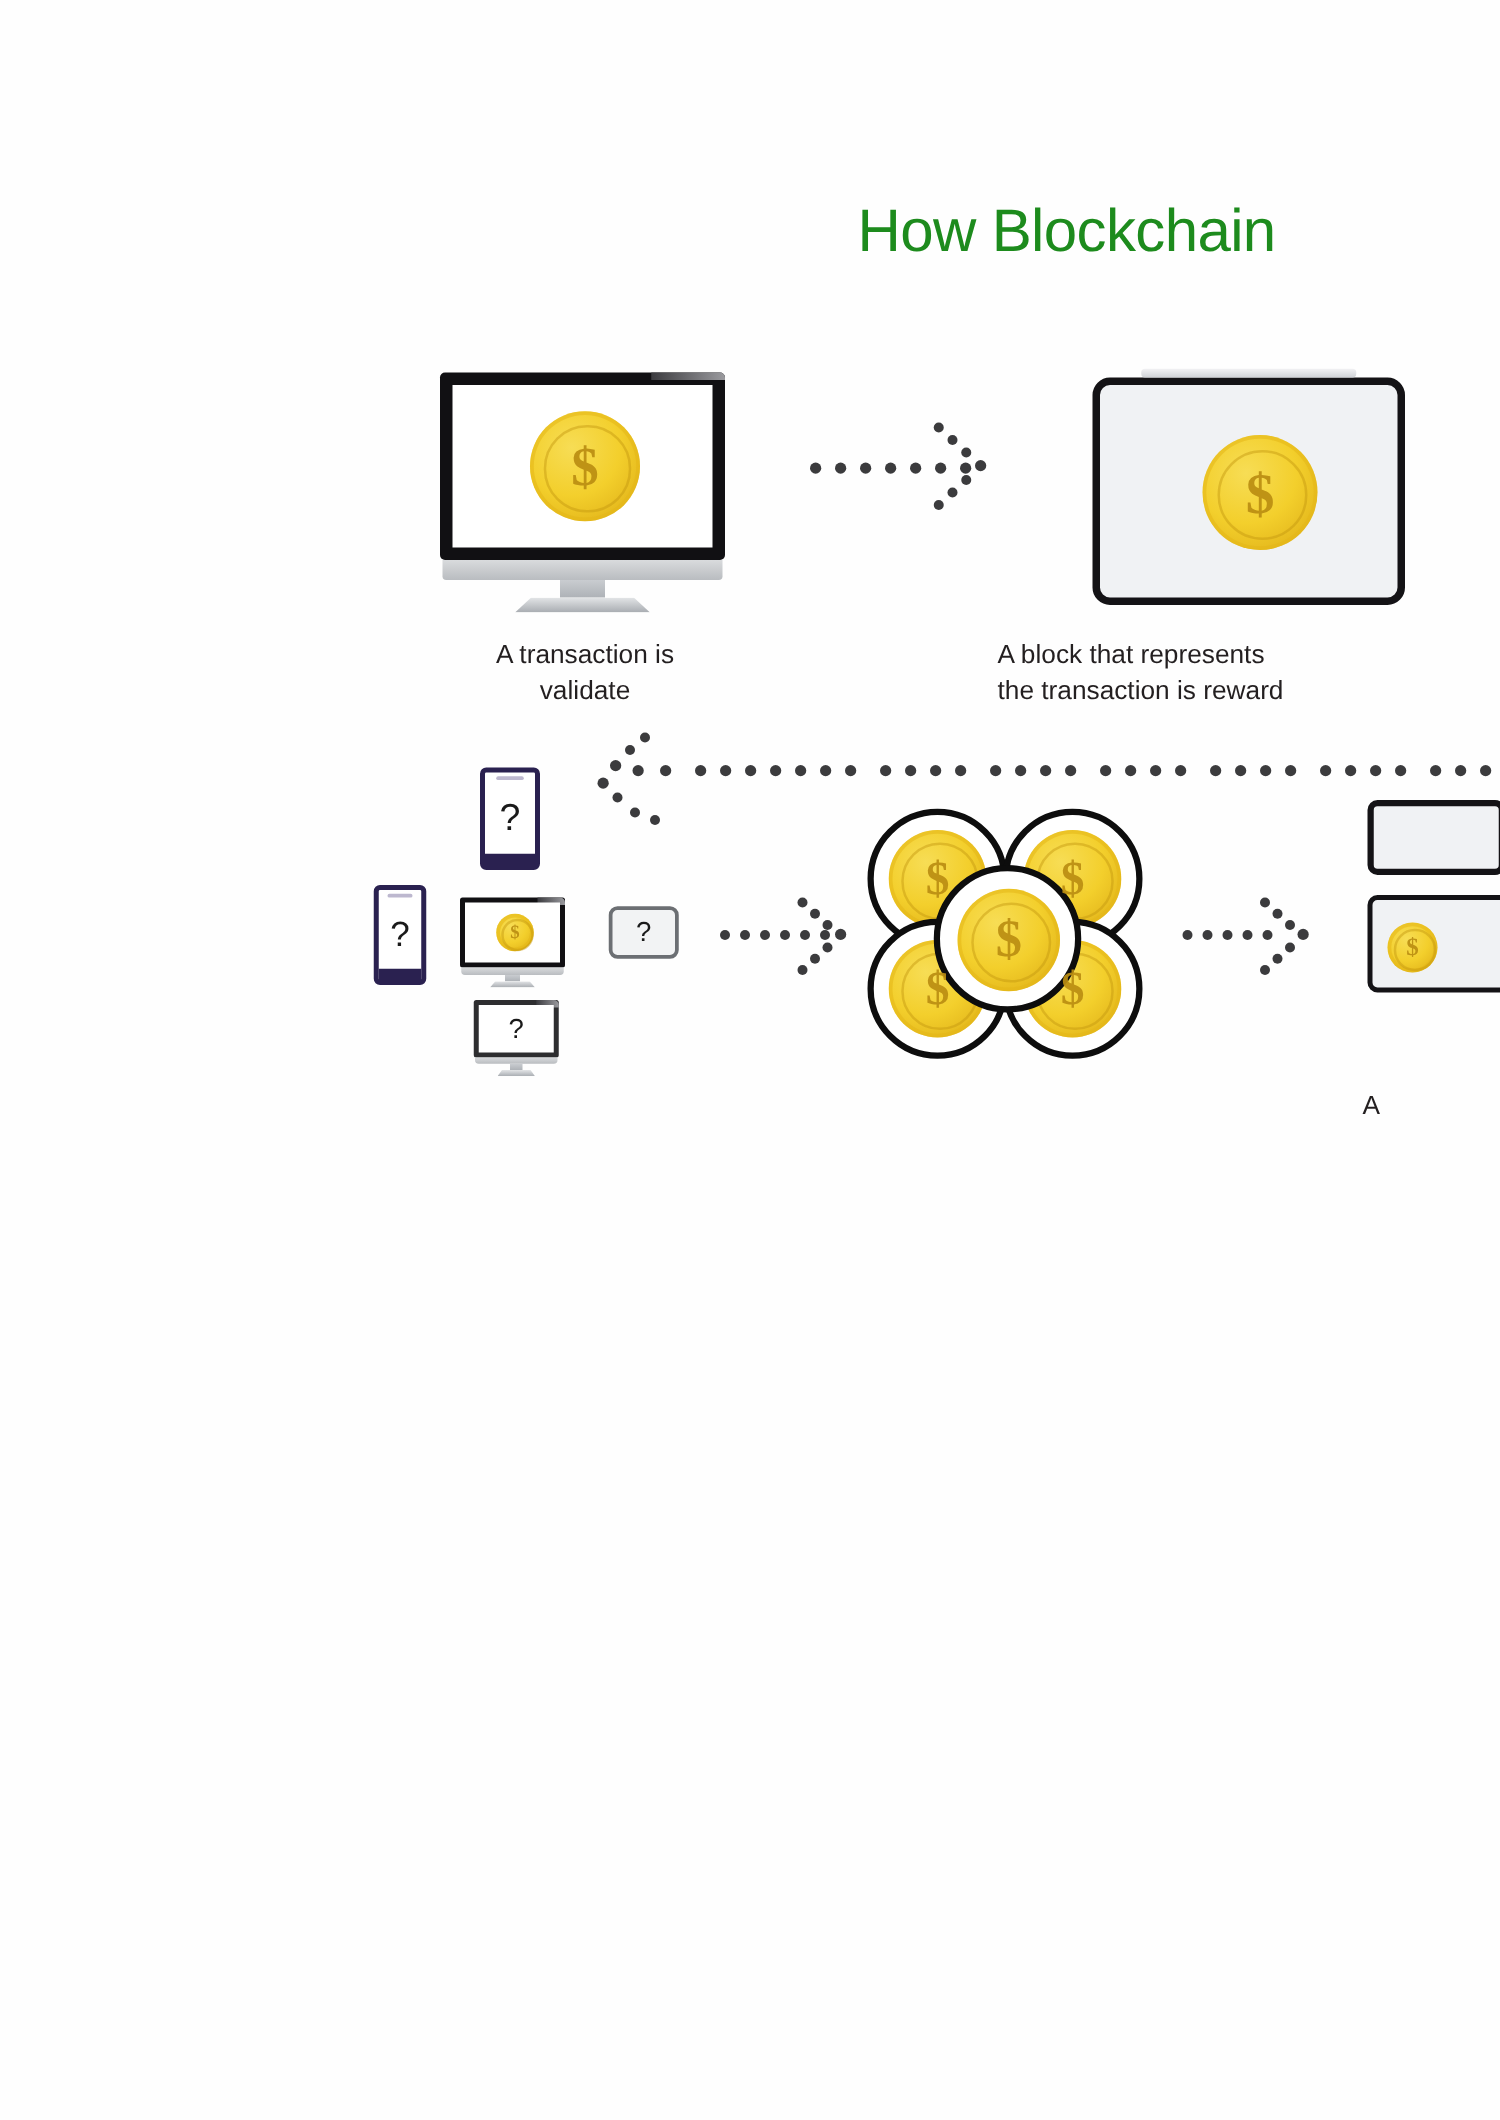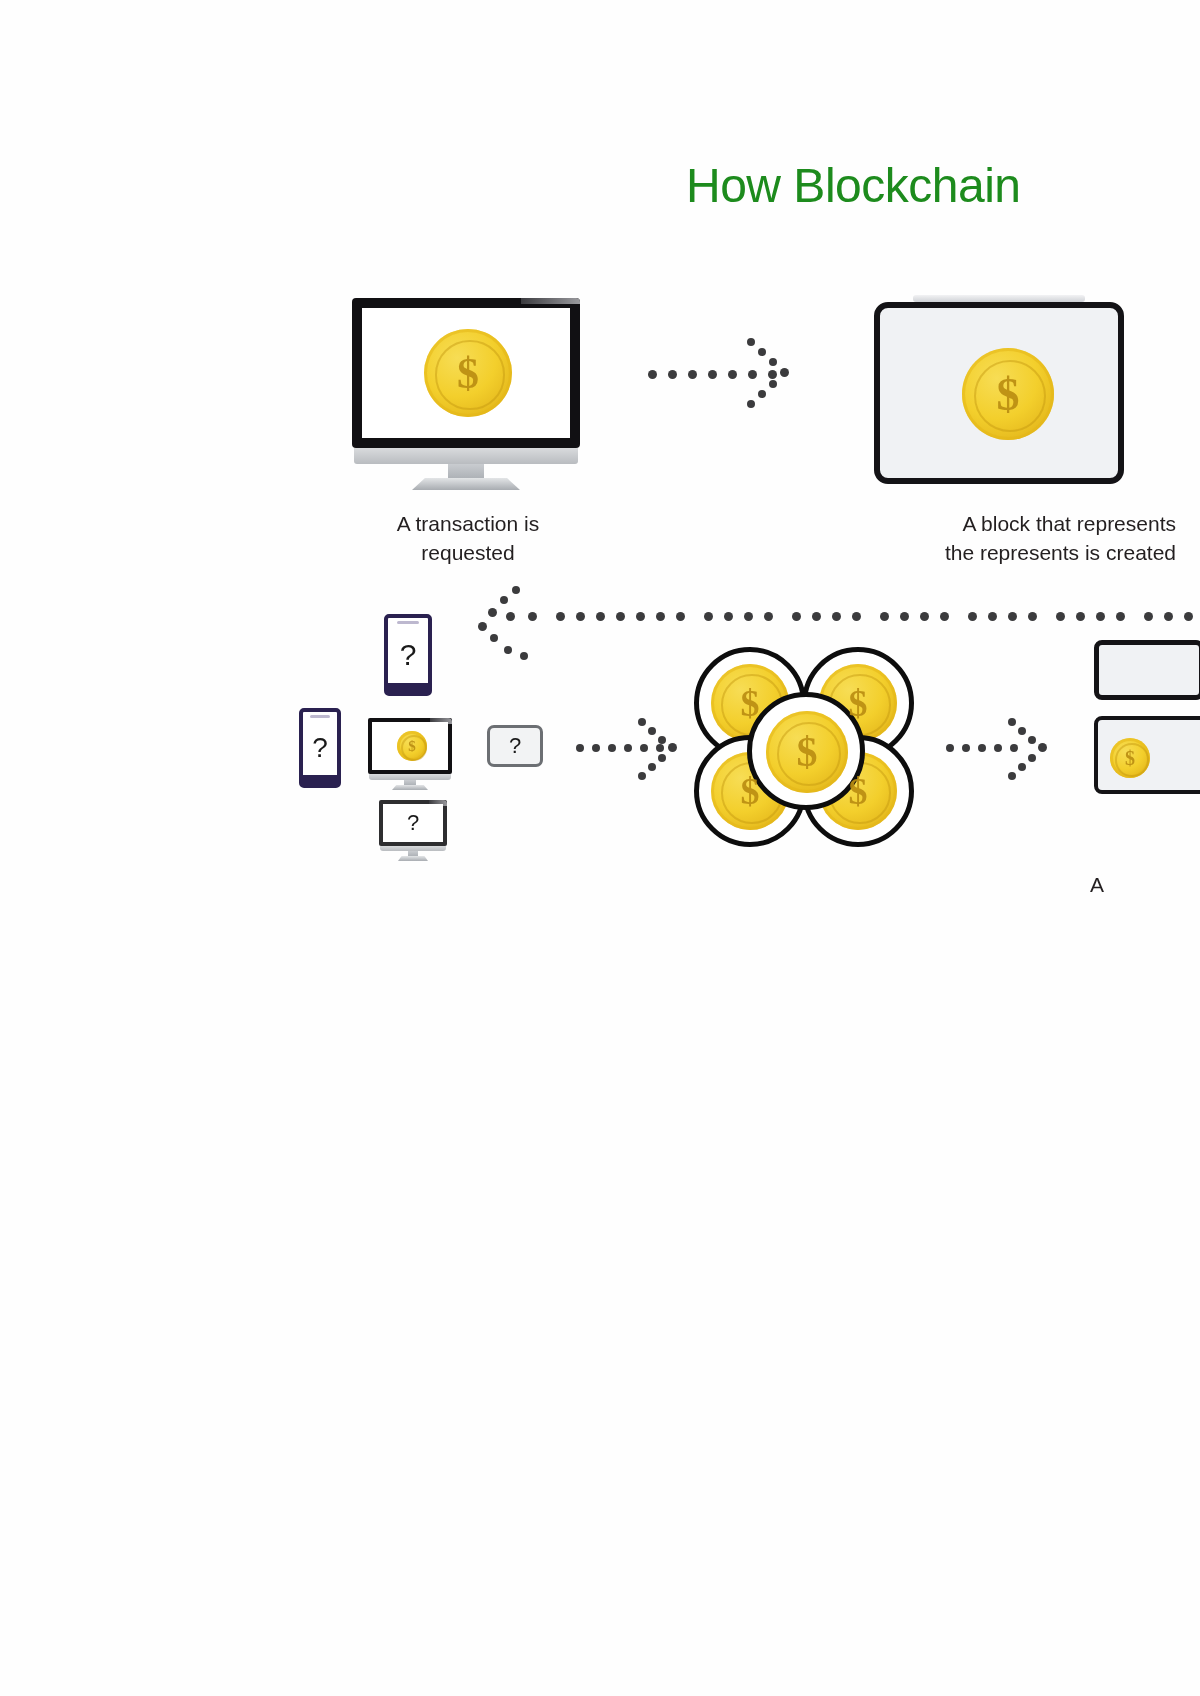--- a/index.html
+++ b/index.html
@@ -216,21 +216,21 @@
         <span class="ring"></span>
         <span class="sym">$</span>
       </div>
     </div>
     <div class="neckbar" style="left:2px; top:150px; width:224px; height:16px;"></div>
     <div class="neck" style="left:96px; top:166px; width:36px; height:14px;"></div>
     <div class="foot" style="left:60px; top:180px; width:108px; height:12px;
                 clip-path: polygon(12% 0, 88% 0, 100% 100%, 0 100%);"></div>
   </div>
 
-  <div class="caption" style="left:340px; top:509px; width:256px;"><span>A transaction is</span><br><span>requested</span></div>
+  <div class="caption" style="left:340px; top:509px; width:256px;"><span>A transaction is</span><br><span>validate</span></div>
 
   <div class="dotline" style="left:648px; top:330px; width:150px; height:90px;">
     <div class="dot" style="left:0px;  top:40px; width:9px; height:9px;"></div>
     <div class="dot" style="left:20px; top:40px; width:9px; height:9px;"></div>
     <div class="dot" style="left:40px; top:40px; width:9px; height:9px;"></div>
     <div class="dot" style="left:60px; top:40px; width:9px; height:9px;"></div>
     <div class="dot" style="left:80px; top:40px; width:9px; height:9px;"></div>
     <div class="dot" style="left:100px;top:40px; width:9px; height:9px;"></div>
     <div class="dot" style="left:120px;top:40px; width:9px; height:9px;"></div>
 
@@ -245,21 +245,21 @@
   </div>
 
   <div class="block" style="left:874px; top:302px; width:250px; height:182px;">
     <div class="tabtop"></div>
     <div class="coin" style="left:82px; top:40px; width:92px; height:92px; font-size:46px;">
       <span class="ring"></span>
       <span class="sym">$</span>
     </div>
   </div>
 
-  <div class="caption" style="left:846px; top:509px; width:330px; text-align:right;"><span>A block that represents</span><br><span>the represents is created</span></div>
+  <div class="caption" style="left:798px; top:509px; width:330px; text-align:left;"><span>A block that represents</span><br><span>the transaction is reward</span></div>
 
   <div class="dotline" style="left:466px; top:604px; width:740px; height:70px;">
 
     <div class="dot" style="left:90px;  top:8px; width:9px;height:9px;"></div>
     <div class="dot" style="left:110px; top:8px; width:9px;height:9px;"></div>
     <div class="dot" style="left:130px; top:8px; width:9px;height:9px;"></div>
     <div class="dot" style="left:150px; top:8px; width:9px;height:9px;"></div>
     <div class="dot" style="left:170px; top:8px; width:9px;height:9px;"></div>
     <div class="dot" style="left:190px; top:8px; width:9px;height:9px;"></div>
     <div class="dot" style="left:210px; top:8px; width:9px;height:9px;"></div>

